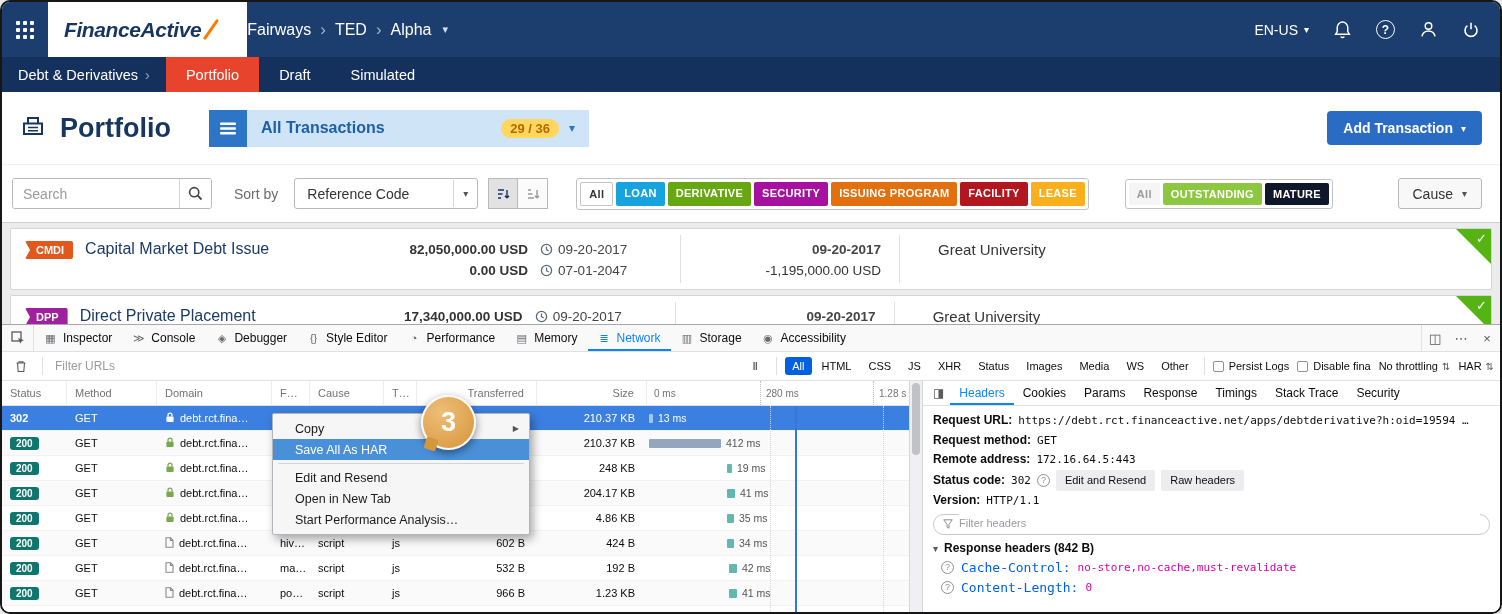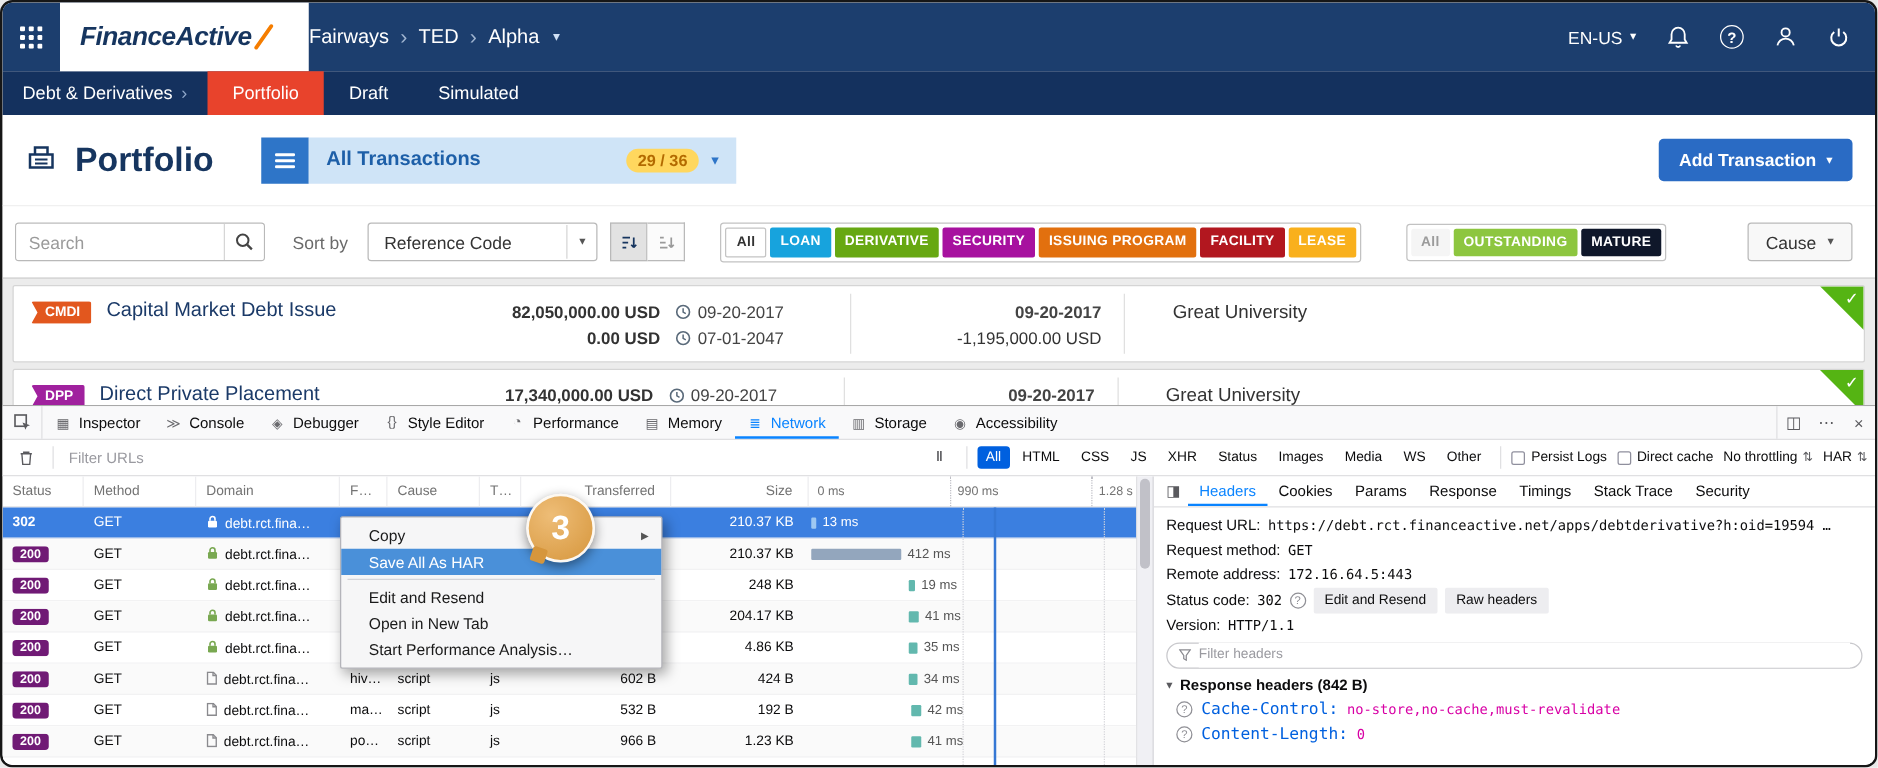--- a/index.html
+++ b/index.html
@@ -114,21 +114,21 @@
   .wf-tick{position:absolute;top:0;height:100%;display:flex;align-items:center;font-size:10px;color:#737373;padding-left:5px}
   .wf-tick.t0{left:2px}
   .wf-tick.t1{left:113px;border-left:1px dotted #bfbfc6}
   .wf-tick.t2{left:226px;border-left:1px dotted #bfbfc6}
   .net-rows{position:relative;flex:1}
   .net-row{display:flex;align-items:center;height:25px;border-bottom:1px solid #f2f2f3}
   .net-row:nth-child(even){background:#fafafa}
   .net-row.selected{background:#3b7fe0;color:#fff}
   .nr-cell{padding-left:8px;white-space:nowrap;overflow:hidden;flex:none}
   .nr-cell.c6,.nr-cell.c7{text-align:right;padding-right:12px}
-  .status-pill{display:inline-block;background:#701a75;color:#fff;font-weight:bold;font-size:10px;padding:1px 6px;border-radius:3px}
+  .status-pill{display:inline-block;background:#0f766e;color:#fff;font-weight:bold;font-size:10px;padding:1px 6px;border-radius:3px}
   .status-plain{font-weight:bold}
   .domain-ic{display:inline-flex;margin-right:5px;vertical-align:-1px}
   .ic-lock{color:#79a851}.ic-file{color:#8a8a8e}
   .net-row.selected .domain-ic{color:#fff}
   .nr-wf{flex:1;position:relative;height:100%}
   .wf-bar{position:absolute;top:8px;height:9px;border-radius:1px}
   .wf-time{position:absolute;top:0;height:100%;display:flex;align-items:center;font-size:10.5px;color:#555}
   .net-row.selected .wf-time{color:#fff}
   .wf-grid{position:absolute;top:0;bottom:0;width:0;border-left:1px dotted #d5d5da;z-index:4}
   .wf-marker{position:absolute;top:0;bottom:0;width:0;border-left:2px solid #3577d4;z-index:5}
@@ -136,21 +136,21 @@
   .dt-scrollbar{width:13px;flex:none;background:#f0f0f4;border-right:1px solid #d7d7db;position:relative}
   .thumb{position:absolute;top:2px;left:2px;right:2px;height:72px;background:#c1c1c8;border-radius:5px}
 
   .dt-details{flex:1;display:flex;flex-direction:column;overflow:hidden}
   .details-tabs{height:25px;display:flex;align-items:stretch;border-bottom:1px solid #e0e0e2;padding-left:4px;flex:none}
   .panel-toggle{display:flex;align-items:center;padding:0 6px;color:#5a5a5e;font-size:12px}
   .d-tab{display:flex;align-items:center;padding:0 9px;font-size:12px;color:#0c0c0d}
   .d-tab.active{color:#0a84ff;box-shadow:inset 0 -2px 0 #0a84ff}
   .details-content{padding:5px 10px;overflow:hidden;font-size:12px;line-height:19.5px}
   .hdr-field{white-space:nowrap;overflow:hidden;display:flex;align-items:center;gap:6px}
-  .hdr-label{font-weight:normal;color:#0c0c0d;flex:none}
+  .hdr-label{font-weight:bold;color:#0c0c0d;flex:none}
   .hdr-value{font-family:"DejaVu Sans Mono",monospace;font-size:11px;color:#0c0c0d;overflow:hidden;text-overflow:ellipsis}
   .q-circle{width:13px;height:13px;flex:none;border:1px solid #909096;border-radius:50%;color:#909096;font-size:9px;display:inline-flex;align-items:center;justify-content:center;cursor:pointer}
   .mini-btn{background:#ededf0;border-radius:2px;padding:1px 9px;font-size:11px;color:#0c0c0d;flex:none}
   .filter-headers-wrap{margin:3px 0 4px 0;height:21px;border:1px solid #c8c8cc;border-radius:11px;display:flex;align-items:center;padding:0 9px;gap:6px}
   .funnel-ic{color:#8a8a90;display:inline-flex}
   .filter-headers-input{border:none;flex:1;font-size:11px;color:#333;min-width:0}
   .filter-headers-input::placeholder{color:#9a9aa0}
   .section-row{display:flex;align-items:center;gap:6px;font-weight:bold;cursor:pointer}
   .twisty{font-size:10px;color:#5a5a5e}
   .resp-header{display:flex;align-items:center;gap:7px;padding-left:8px;white-space:nowrap;overflow:hidden}
@@ -469,21 +469,21 @@
           <button class="pill">WS</button>
           <button class="pill">Other</button>
         </div>
       <span class="vline"></span>
       <label class="cb-group">
         <span class="cb"></span>
         <span>Persist Logs</span>
       </label>
       <label class="cb-group">
         <span class="cb"></span>
-        <span>Direct cache</span>
+        <span>Disable fina</span>
       </label>
       <div class="throttle">
         <span>No throttling</span>
         <span class="updown">⇅</span>
       </div>
       <div class="throttle">
         <span>HAR</span>
         <span class="updown">⇅</span>
       </div>
     </div>
@@ -494,21 +494,21 @@
             <div class="nh-cell c0">Status</div>
             <div class="nh-cell c1">Method</div>
             <div class="nh-cell c2">Domain</div>
             <div class="nh-cell c3">F…</div>
             <div class="nh-cell c4">Cause</div>
             <div class="nh-cell c5">T…</div>
             <div class="nh-cell c6 right">Transferred</div>
             <div class="nh-cell c7 right">Size</div>
             <div class="nh-wf">
               <span class="wf-tick t0">0 ms</span>
-              <span class="wf-tick t1">990 ms</span>
+              <span class="wf-tick t1">280 ms</span>
               <span class="wf-tick t2">1.28 s</span>
             </div>
           </div>
         <div class="net-rows">
             <div class="net-row selected">
               <div class="nr-cell c0"><span class="status-plain">302</span></div>
               <div class="nr-cell c1">GET</div>
               <div class="nr-cell c2"><span class="domain-ic ic-lock">
                   <svg width="10" height="11" viewBox="0 0 10 11">
                     <path d="M3 4.6V3.2a2 2 0 0 1 4 0v1.4" fill="none" stroke="currentColor" stroke-width="1.3"></path>

